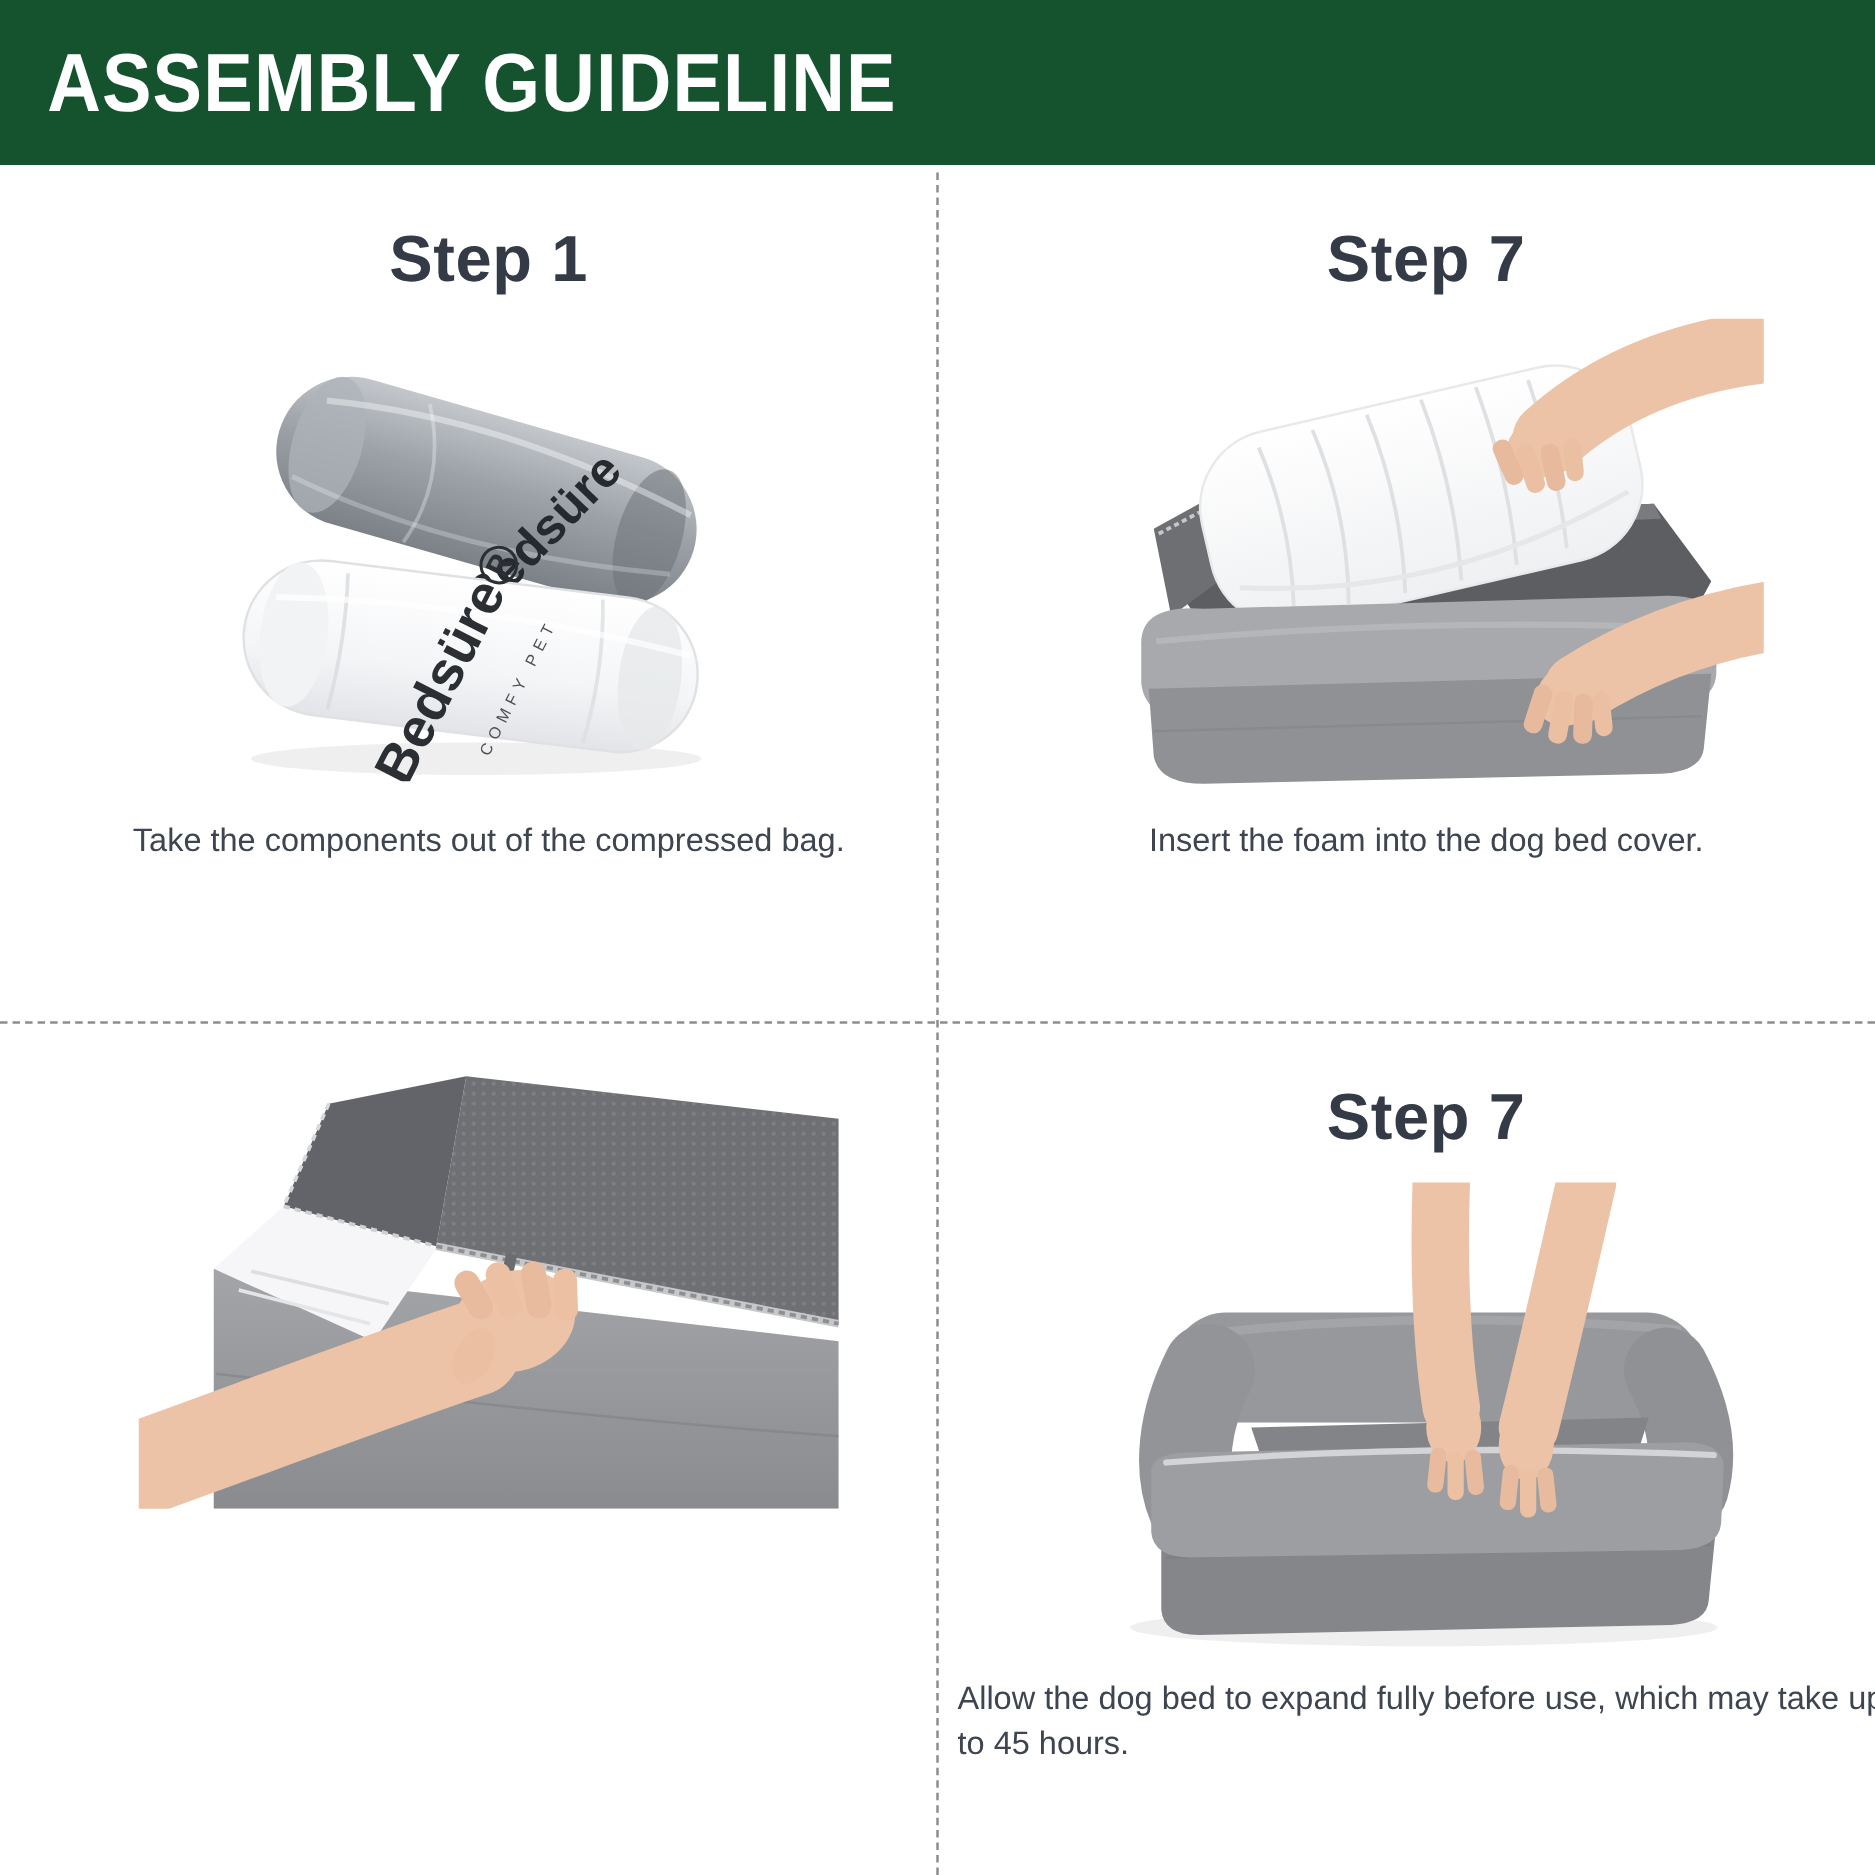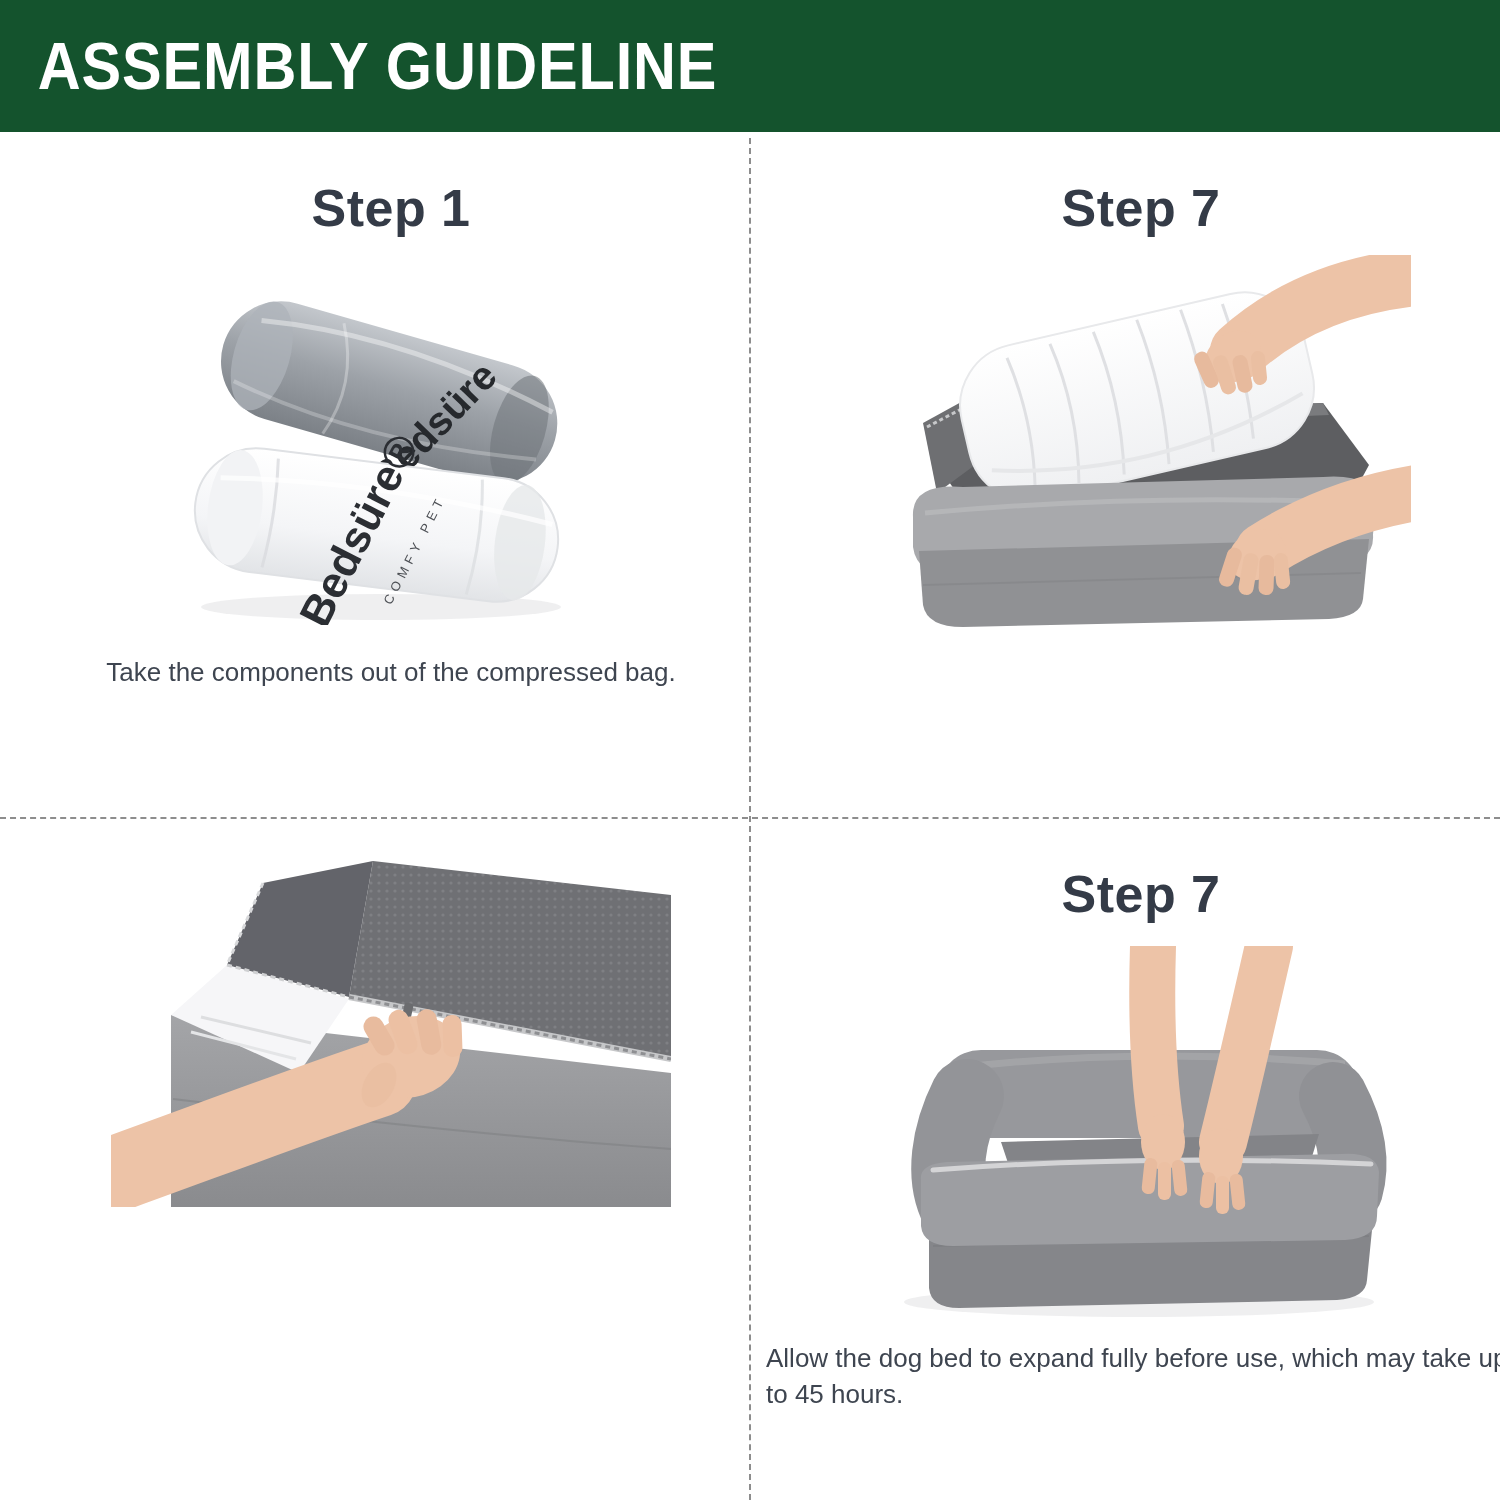--- a/index.html
+++ b/index.html
@@ -140,20 +140,21 @@
         <path d="M545,238 C486,248 436,268 392,296" stroke="#edc3a7" stroke-width="56" stroke-linecap="round" fill="none"></path>
         <g>
           <ellipse cx="386" cy="300" rx="30" ry="24" transform="rotate(-28 386 300)" fill="#edc3a7"></ellipse>
           <rect x="352" y="292" width="15" height="40" rx="7" transform="rotate(18 359 312)" fill="#e7ba9d"></rect>
           <rect x="370" y="298" width="15" height="42" rx="7" transform="rotate(10 377 319)" fill="#eabfa2"></rect>
           <rect x="388" y="300" width="15" height="40" rx="7" transform="rotate(2 395 320)" fill="#e7ba9d"></rect>
           <rect x="404" y="298" width="14" height="36" rx="7" transform="rotate(-6 411 316)" fill="#eabfa2"></rect>
         </g>
       </svg>
     </div>
+    <div class="caption">Insert the foam into the dog bed cover.</div>
   </div>
 
   <div class="cell cell-3">
     <div class="illustration">
       <svg width="560" height="360" viewBox="0 0 560 360">
         <defs>
           <pattern id="meshP" width="8" height="8" patternUnits="userSpaceOnUse">
             <rect width="8" height="8" fill="#6f7074"></rect>
             <circle cx="4" cy="4" r="1.6" fill="#7f8084"></circle>
           </pattern>

